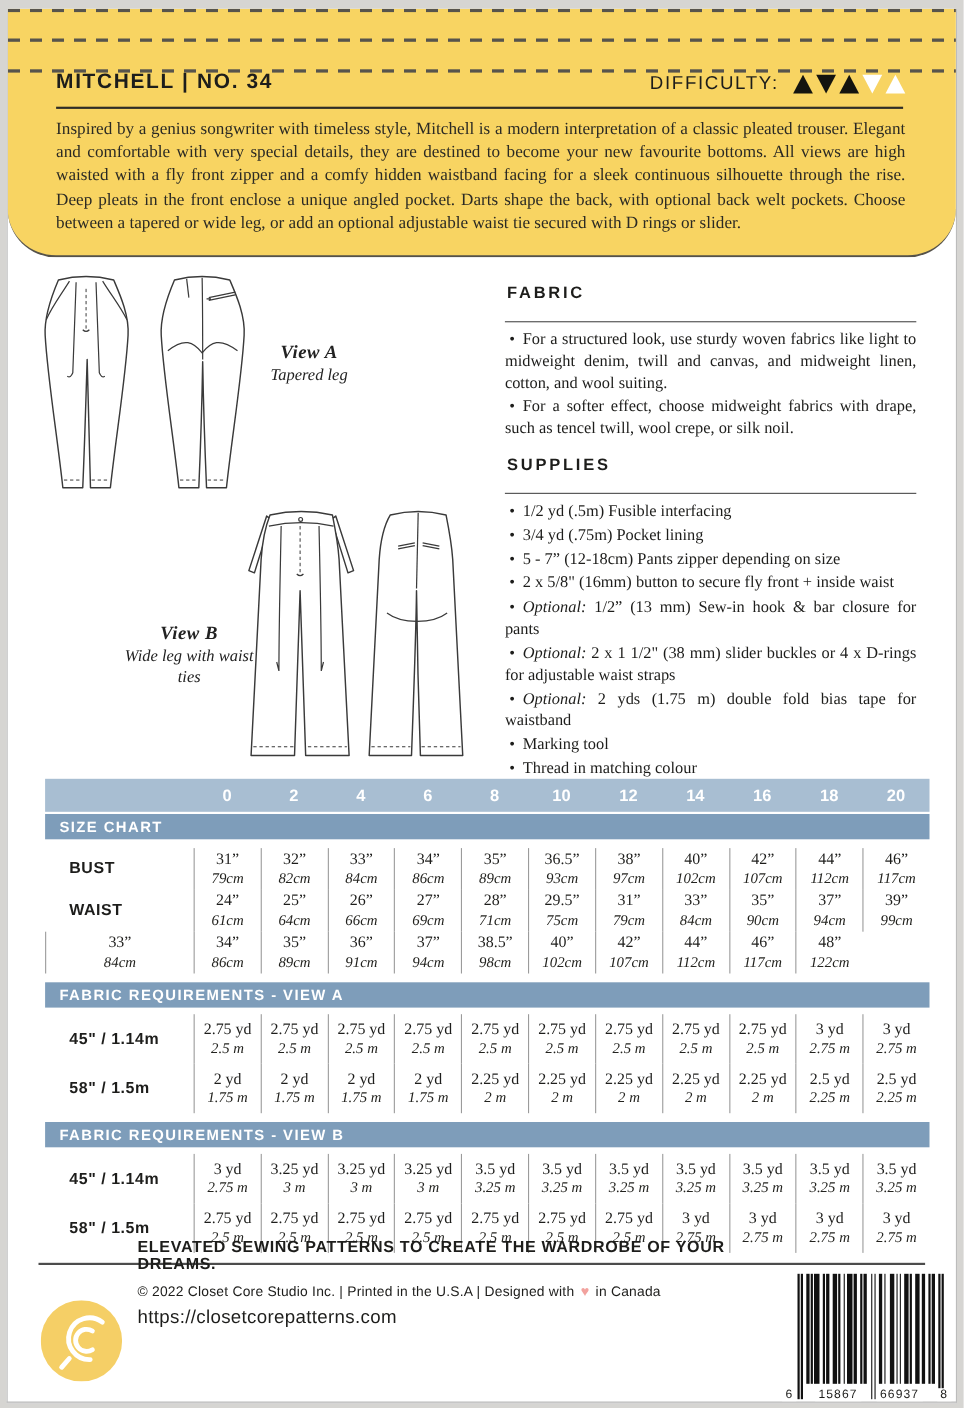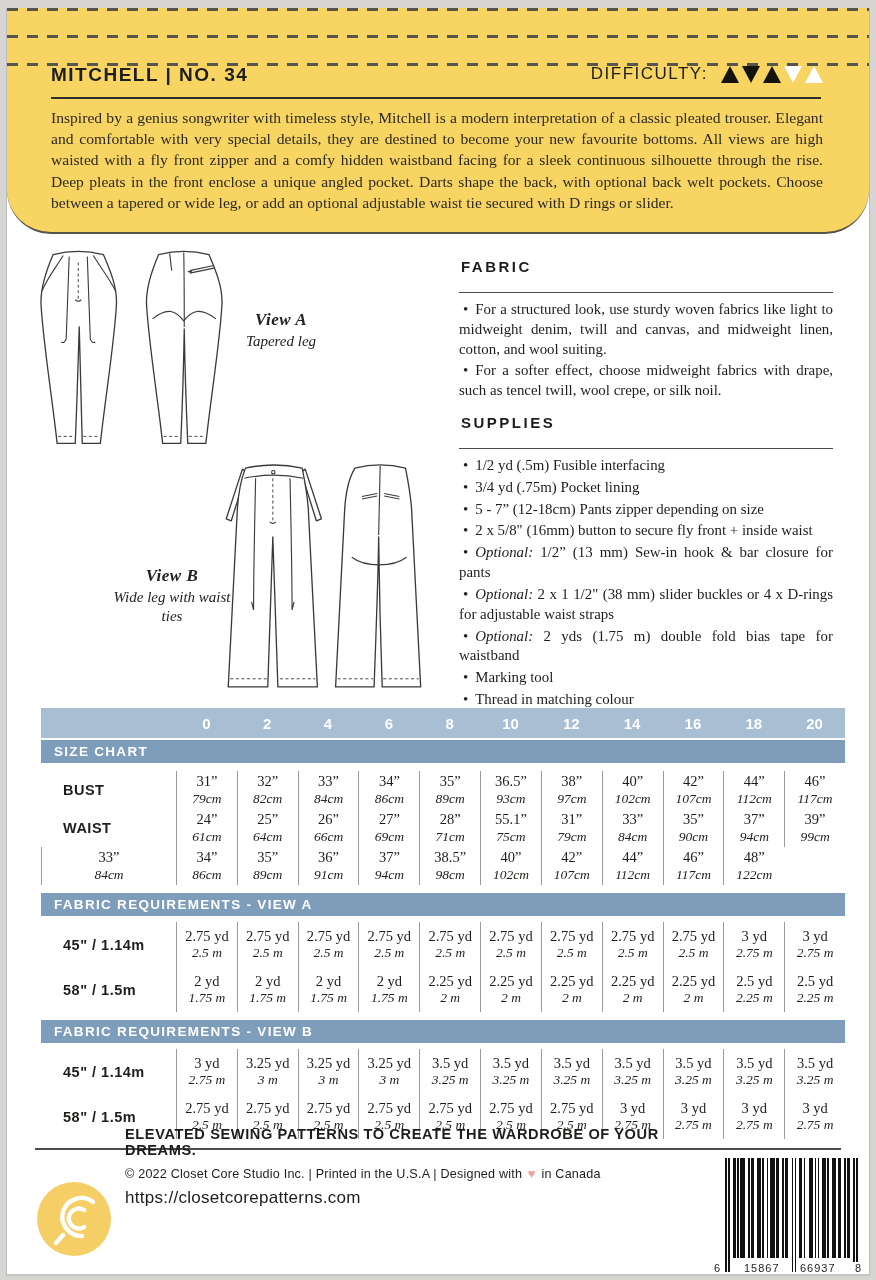--- a/index.html
+++ b/index.html
@@ -7,21 +7,21 @@
        font-family:"Liberation Sans",sans-serif;color:#1d1d1b;overflow:hidden}
   .sheet{position:absolute;left:6px;right:6px;top:8px;bottom:4px;background:#fff;
          border-left:1px solid #bcbcbc;border-right:1px solid #bcbcbc;border-bottom:2px solid #c6c6c6;overflow:hidden}
 
   
   .yellow-header{position:absolute;top:0;left:0;right:0;height:224px;background:var(--yellow,#F8D462);
                  border-bottom:2px solid #55524a;border-radius:0 0 44px 44px}
   .dash{position:absolute;left:0;right:0;height:3px;
         background:repeating-linear-gradient(90deg,#57544c 0 11px,rgba(0,0,0,0) 11px 20px)}
   .dash.d1{top:0}.dash.d2{top:27px}.dash.d3{top:55px}
-  .title-row{position:absolute;left:44px;right:46px;top:56px;display:flex;justify-content:space-between;align-items:flex-start}
+  .title-row{position:absolute;left:44px;right:46px;top:56px;display:flex;justify-content:space-between;align-items:flex-end}
   .title{font-size:19px;font-weight:bold;letter-spacing:1.5px}
   .diff{display:flex;align-items:center;gap:10px;font-size:17px;letter-spacing:1.5px}
   .tris{display:flex;align-items:center}
   .tri{width:0;height:0;margin-left:3px}
   .tri.up{border-left:9px solid rgba(0,0,0,0);border-right:9px solid rgba(0,0,0,0);border-bottom:17px solid #14140f}
   .tri.down{border-left:9px solid rgba(0,0,0,0);border-right:9px solid rgba(0,0,0,0);border-top:17px solid #14140f}
   .tri.up.empty{border-bottom-color:#fff}
   .tri.down.empty{border-top-color:#fff}
   .rule{position:absolute;left:44px;right:48px;top:89px;height:2px;background:#2f2d27}
   .desc{position:absolute;left:44px;right:46px;top:99px;font-family:"Liberation Serif",serif;
@@ -261,21 +261,21 @@
         </div>
         <div class="cell">
           <div class="v1">27”</div>
           <div class="v2">69cm</div>
         </div>
         <div class="cell">
           <div class="v1">28”</div>
           <div class="v2">71cm</div>
         </div>
         <div class="cell">
-          <div class="v1">55.1”</div>
+          <div class="v1">29.5”</div>
           <div class="v2">75cm</div>
         </div>
         <div class="cell">
           <div class="v1">31”</div>
           <div class="v2">79cm</div>
         </div>
         <div class="cell">
           <div class="v1">33”</div>
           <div class="v2">84cm</div>
         </div>

